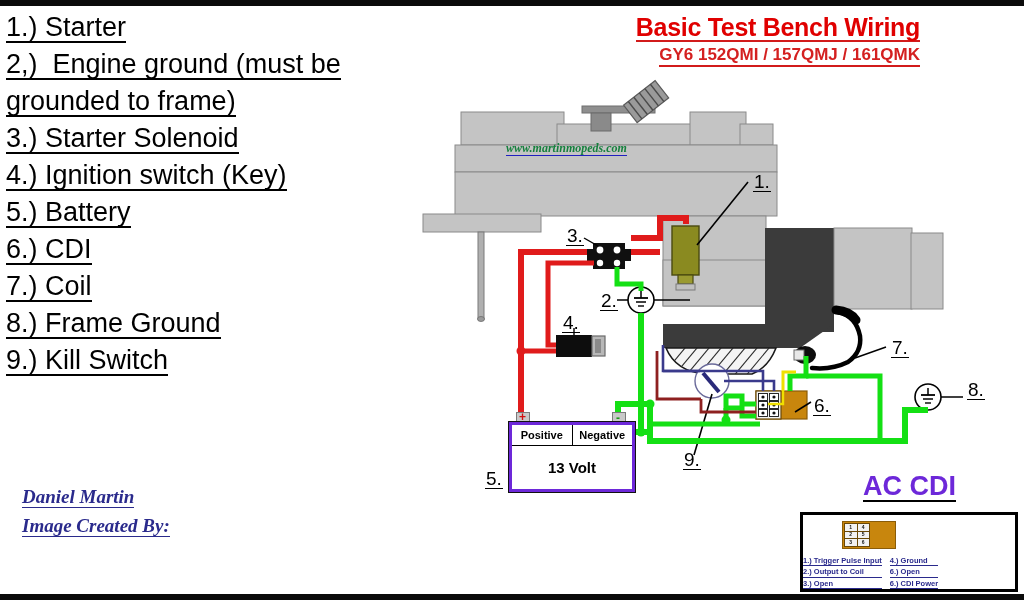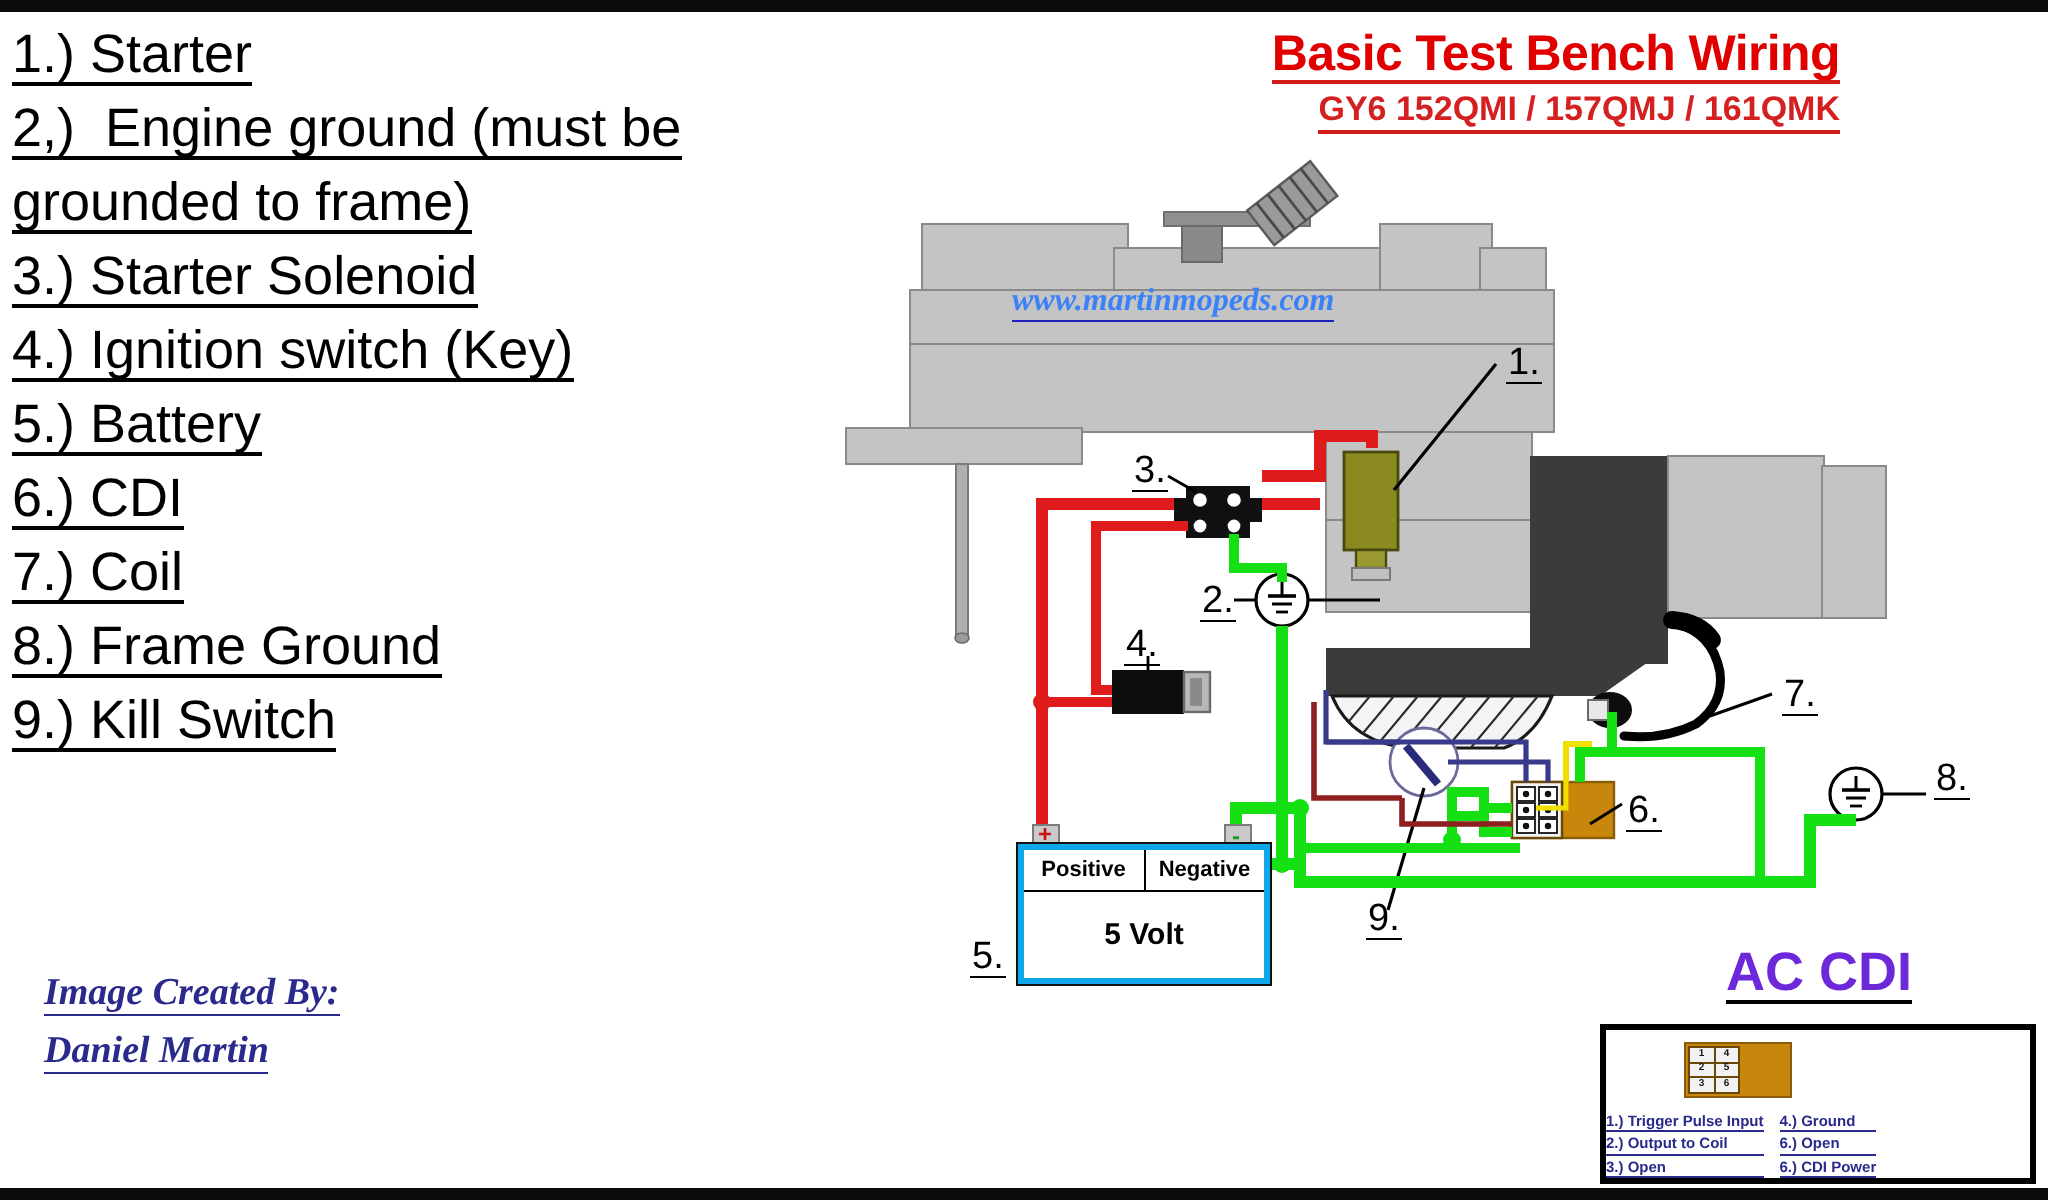--- a/index.html
+++ b/index.html
@@ -46,27 +46,27 @@
   .credit-line{
     font-family:"Liberation Serif",serif;font-style:italic;font-weight:bold;
     font-size:19px;color:#2a2a8c;border-bottom:1.5px solid #2a2a8c;
     display:inline-block;margin-bottom:8px;line-height:1.05;white-space:nowrap;
   }
 
   
   #watermark{
     position:absolute;left:506px;top:142px;
     font-family:"Liberation Serif",serif;font-style:italic;font-weight:bold;
-    font-size:16px;color:#3b82f6;border-bottom:1.4px solid #2020c0;
+    font-size:12px;color:#15803d;border-bottom:1.4px solid #2020c0;
     line-height:1.1;white-space:nowrap;
   }
 
   
   #battery{position:absolute;left:508px;top:421px;width:128px;height:72px;
-    background:#0ea5e9;border:1px solid #111;box-sizing:border-box;padding:3px;}
+    background:#6d28d9;border:1px solid #111;box-sizing:border-box;padding:3px;}
   #battery-inner{width:100%;height:100%;background:#fff;box-sizing:border-box;
     display:flex;flex-direction:column;}
   #batt-head{display:flex;height:20px;border-bottom:1px solid #000;}
   .batt-th{flex:1;font-size:11px;font-weight:bold;color:#000;
     display:flex;align-items:center;justify-content:center;white-space:nowrap;}
   .batt-th.left{border-right:1px solid #000;}
   #batt-body{flex:1;display:flex;align-items:center;justify-content:center;
     font-size:15px;font-weight:bold;color:#000;}
   .batt-term{position:absolute;width:14px;height:11px;background:#c9c9c9;
     border:1px solid #7a7a7a;box-sizing:border-box;}
@@ -130,22 +130,22 @@
     <span class="legend-row"><span class="legend-item">8.) Frame Ground</span></span>
     <span class="legend-row"><span class="legend-item">9.) Kill Switch</span></span>
   </div>
 
   <div id="title-block">
     <div><span id="main-title">Basic Test Bench Wiring</span></div>
     <div><span id="sub-title">GY6  152QMI / 157QMJ / 161QMK</span></div>
   </div>
 
   <div id="credit">
+    <div><span class="credit-line">Daniel Martin</span></div>
     <div><span class="credit-line">Image Created By:</span></div>
-    <div><span class="credit-line">Daniel Martin</span></div>
   </div>
 
   <svg id="engine-svg" width="1024" height="600" style="position:absolute;left:0;top:0;">
 
     <g>
 
       <rect x="461" y="112" width="103" height="33" fill="#c4c4c4" stroke="#8a8a8a" stroke-width="1"></rect>
       <rect x="557" y="124" width="175" height="21" fill="#c4c4c4" stroke="#8a8a8a" stroke-width="1"></rect>
       <rect x="690" y="112" width="56" height="33" fill="#c4c4c4" stroke="#8a8a8a" stroke-width="1"></rect>
       <rect x="740" y="124" width="33" height="21" fill="#c4c4c4" stroke="#8a8a8a" stroke-width="1"></rect>
@@ -331,21 +331,21 @@
   <div class="batt-term" id="batt-term-neg"></div>
   <div class="batt-sign" id="batt-plus">+</div>
   <div class="batt-sign" id="batt-minus">-</div>
 
   <div id="battery">
     <div id="battery-inner">
       <div id="batt-head">
         <div class="batt-th left">Positive</div>
         <div class="batt-th">Negative</div>
       </div>
-      <div id="batt-body">5 Volt</div>
+      <div id="batt-body">13 Volt</div>
     </div>
   </div>
 
   <div id="accdi-title">AC CDI</div>
   <div id="accdi-box"></div>
   <div id="accdi-conn"></div>
   <div id="accdi-pins">
     <div class="accdi-pin">1</div>
     <div class="accdi-pin">4</div>
     <div class="accdi-pin">2</div>

